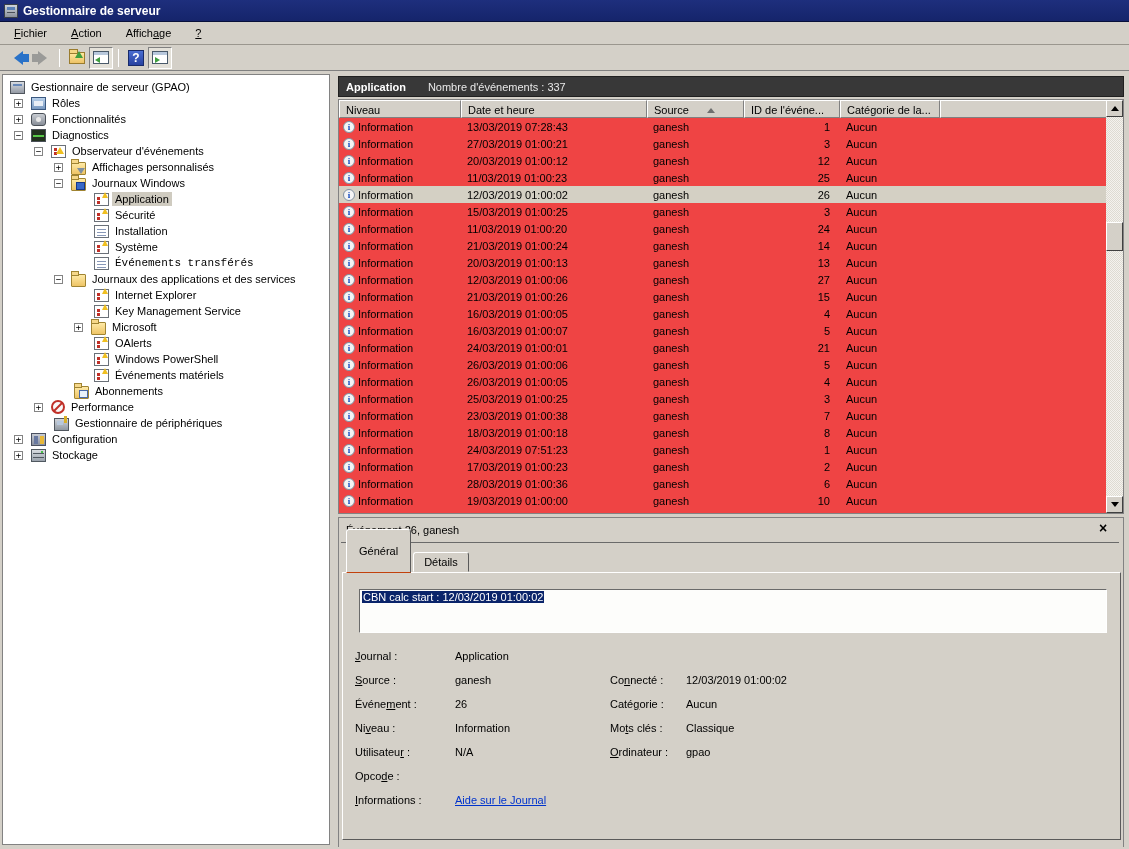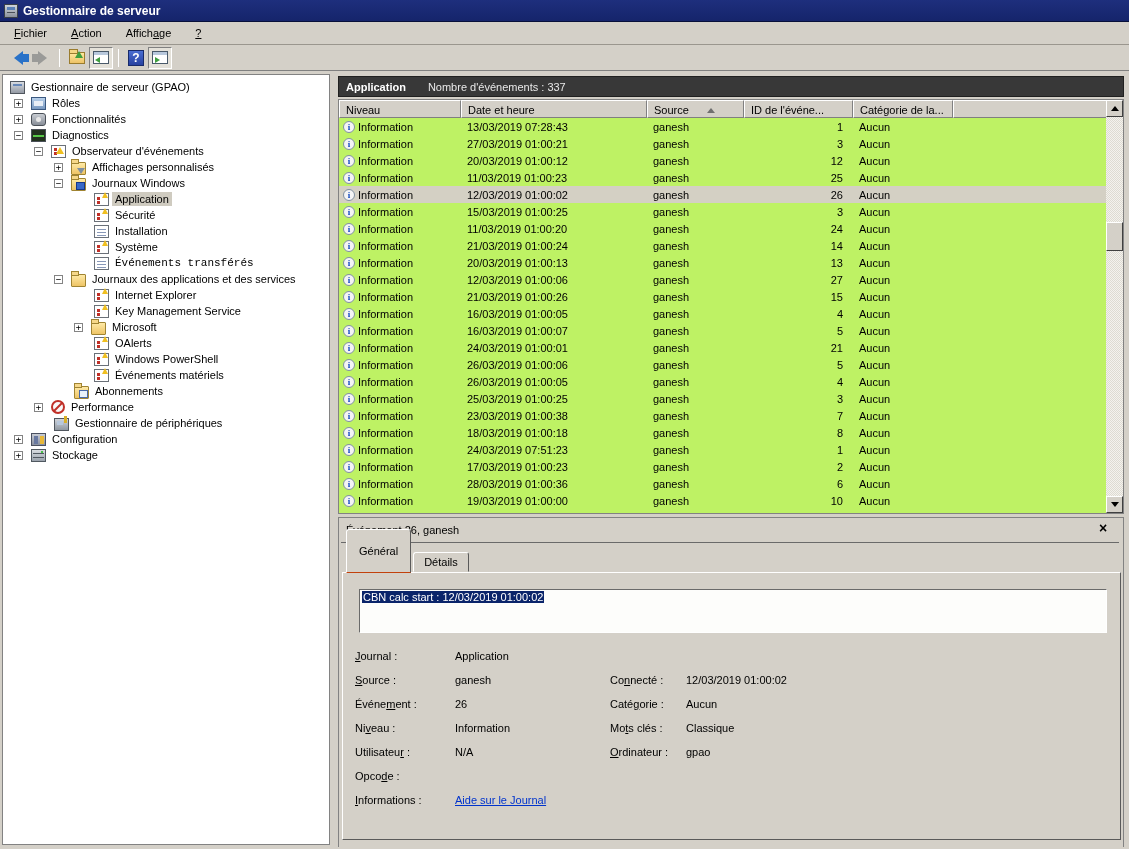--- a/index.html
+++ b/index.html
@@ -94,27 +94,27 @@
   .ic-storage { background:linear-gradient(#d8dce0,#9aa2ac); border:1px solid #505860; }
   .ic-storage::before { content:""; position:absolute; left:1px; top:3px; width:11px; height:1px; background:#505860; box-shadow:0 4px 0 #505860; }
   .ic-storage::after { content:""; position:absolute; right:2px; top:1px; width:2px; height:2px; background:#48c048; }
 
   
   .black-header { position:absolute; left:338px; top:76px; width:786px; height:21px; background:#383838;
                   color:#fff; display:flex; align-items:center; border:1px solid #202020; }
   .black-header .log-name { font-weight:bold; margin-left:7px; }
   .black-header .count { margin-left:22px; color:#e8e8e8; }
 
-  .table-frame { position:absolute; left:338px; top:99px; width:786px; height:415px; background:#bef264;
+  .table-frame { position:absolute; left:338px; top:99px; width:786px; height:415px; background:#ef4444;
                  border:1px solid #828282; overflow:hidden; }
   .cols { display:flex; height:18px; }
   .colh { background:#d4d0c8; border-top:1px solid #fff; border-left:1px solid #fff;
           border-right:1px solid #808080; border-bottom:1px solid #808080;
           padding:2px 0 0 6px; white-space:nowrap; overflow:hidden; display:flex; align-items:center; }
-  .c0{width:122px} .c1{width:186px} .c2{width:97px} .c3{width:109px} .c4{width:100px} .c5{flex:1}
+  .c0{width:122px} .c1{width:186px} .c2{width:97px} .c3{width:96px} .c4{width:100px} .c5{flex:1}
   .sort-asc { width:0; height:0; border-left:4px solid transparent; border-right:4px solid transparent;
               border-bottom:5px solid #6f6f6f; margin-left:18px; }
   .rows { position:absolute; left:0; top:18px; right:17px; bottom:0; }
   .trow { display:flex; height:17px; align-items:center; }
   .trow.sel { background:#d4d0c4; }
   .tcell { padding-left:6px; white-space:nowrap; overflow:hidden; }
   .tcell.id { text-align:right; padding-right:10px; padding-left:0; }
   .info-ic { width:12px; height:12px; border-radius:50%; background:#f4f4f4; border:1px solid #8090a0;
              color:#1048c0; font-weight:bold; font-size:9px; line-height:11px; text-align:center;
              font-family:"Liberation Serif",serif; flex:none; margin:0 3px 0 2px; }

